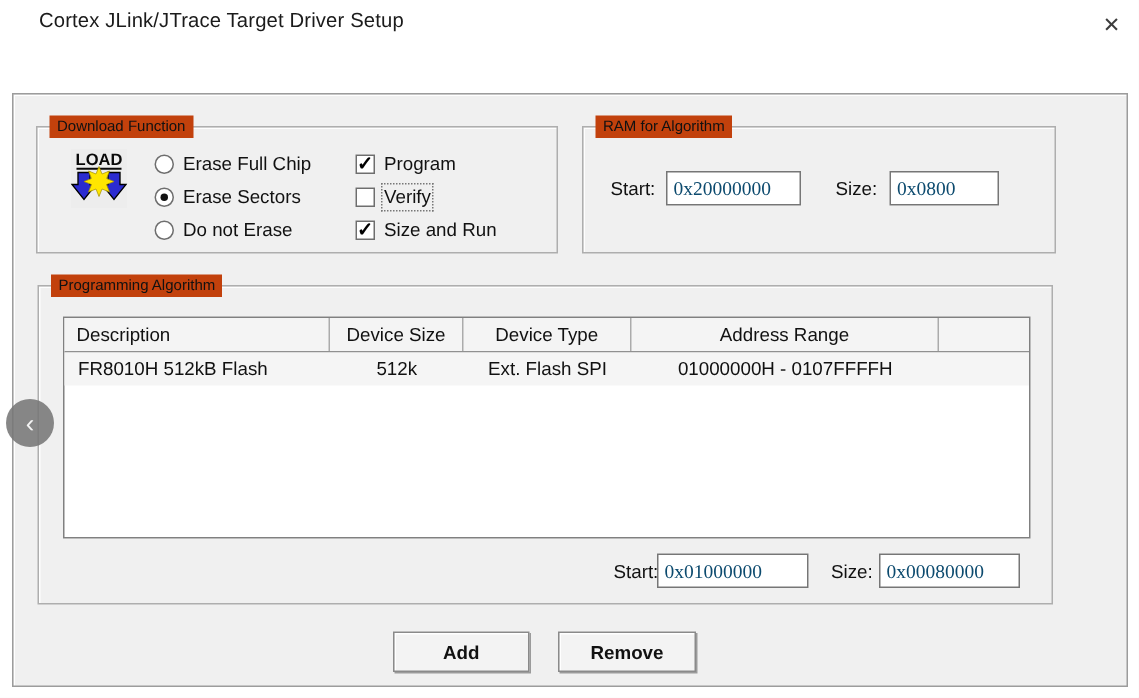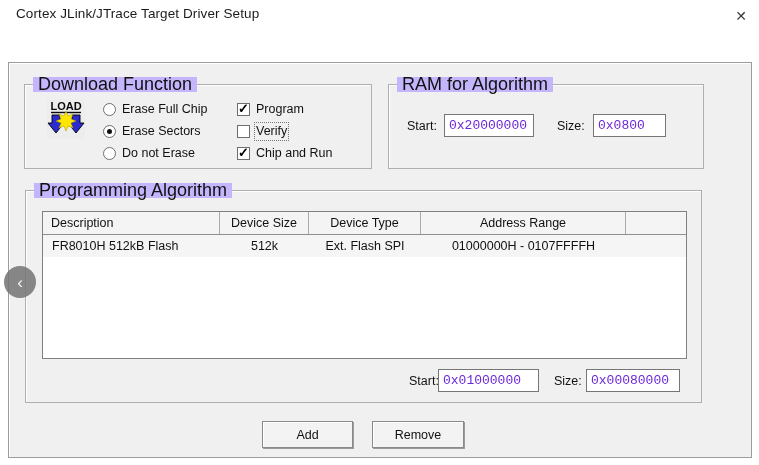--- a/index.html
+++ b/index.html
@@ -2,38 +2,38 @@
 <html><head>
 <meta charset="utf-8">
 <style>
   * { margin:0; padding:0; box-sizing:border-box; }
   html,body { background:#fff; }
   body { font-family:"Liberation Sans", sans-serif; color:#1c1c1c; }
   .dialog { position:relative; width:759px; height:465px; background:#ffffff; overflow:hidden; }
 
   
   .titlebar { position:absolute; left:0; top:0; width:759px; height:30px; background:#ffffff; }
-  .title { position:absolute; left:16px; top:6px; font-size:13.5px; color:#1b1b1b; letter-spacing:.1px; }
+  .title { position:absolute; left:26px; top:6px; font-size:13.5px; color:#1b1b1b; letter-spacing:.1px; }
   .close-btn { position:absolute; left:727px; top:3px; width:28px; height:25px; display:flex; align-items:center; justify-content:center; font-size:14px; color:#3c3c3c; cursor:default; }
 
   
   .tabstrip { position:absolute; left:0; top:30px; width:759px; height:32px; background:#fff; }
   .tab { position:absolute; top:44px; height:18px; line-height:18px; font-size:12.5px; color:#111; padding:0 8px; }
   .tab-debug { left:10px; }
   .tab-sep1 { position:absolute; left:66px; top:43px; width:2px; height:21px; background:#4e4e4e; }
   .tab-trace { left:68px; }
   .tab-active { position:absolute; left:114px; top:39px; height:23px; line-height:23px; padding:0 12px; font-size:12.5px; background:#f4f4f4; border-left:1px solid #c9c9c9; border-top:1px solid #dadada; color:#000; }
   .tab-sep2 { position:absolute; left:228px; top:38px; width:2px; height:26px; background:#4e4e4e; }
 
   
   .panel { position:absolute; left:8px; top:62px; width:744px; height:396px; background:#f0f0f0; border:1px solid #9c9c9c; box-shadow: inset 1px 1px 0 #ffffff; }
 
   
   .group { position:absolute; border:1px solid #aeaeae; box-shadow:1px 1px 0 rgba(255,255,255,.9) inset; }
-  .group-title { position:absolute; top:-8px; left:8px; background:#c4b5fd; padding:0 5px; font-size:18px; color:#111; line-height:15px; }
+  .group-title { position:absolute; top:-8px; left:8px; background:#c2410c; padding:0 5px; font-size:10px; color:#111; line-height:15px; }
   .g-download { left:24px; top:84px; width:348px; height:85px; }
   .g-ram      { left:388px; top:84px; width:316px; height:85px; }
   .g-prog     { left:25px; top:190px; width:677px; height:213px; }
 
   
   .load-icon { position:absolute; left:22px; top:14px; width:38px; height:40px; }
 
   
   .opt { position:absolute; display:flex; align-items:center; gap:6px; height:16px; cursor:default; }
   .opt .lbl { font-size:12.5px; color:#111; white-space:nowrap; line-height:15px; }
@@ -41,35 +41,35 @@
   .radio.sel::after { content:""; position:absolute; left:3px; top:3px; width:5px; height:5px; border-radius:50%; background:#111; }
   .cbox { width:13px; height:13px; background:#fff; border:1px solid #6e6e6e; position:relative; flex:0 0 auto; }
   .cbox.on::after { content:"✓"; position:absolute; left:0px; top:-3px; font-size:13px; font-weight:bold; color:#000; }
   .focus-rect { outline:1px dotted #777; outline-offset:1px; }
 
   .r0 { left:78px; top:16px; } .r1 { left:78px; top:38px; } .r2 { left:78px; top:60px; }
   .c0 { left:212px; top:16px; } .c1 { left:212px; top:38px; } .c2 { left:212px; top:60px; }
 
   
   .fld-label { position:absolute; font-size:12.5px; color:#111; }
-  input.fld { position:absolute; height:23px; border:1px solid #767676; background:#fff; font-family:Liberation Mono, monospace; font-size:13px; color:#6d28d9; padding:0 4px; }
+  input.fld { position:absolute; height:23px; border:1px solid #767676; background:#fff; font-family:Liberation Serif, serif; font-size:13px; color:#0c4a6e; padding:0 4px; }
 
   
   .table { position:absolute; left:16px; top:20px; width:645px; height:148px; background:#ffffff; border:1px solid #808080; }
   .thead { display:flex; height:23px; background:#f4f4f4; border-bottom:1px solid #909090; }
   .th { font-size:12.5px; color:#111; display:flex; align-items:center; justify-content:center; border-right:1px solid #ababab; height:100%; }
   .th.first { justify-content:flex-start; padding-left:8px; }
   .th:last-child { border-right:none; }
   .w-desc { width:177px;text-align:center; } .w-size { width:89px; } .w-type { width:112px; } .w-addr { width:205px; } .w-extra { flex:1; }
   .trow { display:flex; height:22px; background:#f5f5f5; align-items:center; }
   .td { font-size:12.5px; color:#111; display:flex; align-items:center; justify-content:center; height:100%; white-space:nowrap; overflow:hidden; }
   .td.first { justify-content:flex-start; padding-left:9px; }
 
   
-  .btn { position:absolute; height:27px; background:#f3f3f3; border:1px solid #8a8a8a; box-shadow:1px 1px 0 #9b9b9b, inset 1px 1px 0 #ffffff; font-size:12.5px; color:#111; display:flex; align-items:center; justify-content:center; cursor:default; }
+  .btn { position:absolute; height:27px; background:#f3f3f3; border:1px solid #8a8a8a; box-shadow:1px 1px 0 #9b9b9b, inset 1px 1px 0 #ffffff; font-size:12.5px; color:#111; display:flex; align-items:center; justify-content:center; cursor:default;font-weight:bold; }
   .btn-add { left:262px; top:421px; width:91px; }
   .btn-remove { left:372px; top:421px; width:92px; }
 
   
   .back-circle { position:absolute; left:4px; top:266px; width:32px; height:32px; border-radius:50%; background:rgba(118,118,118,.88); color:#f4f4f4; display:flex; align-items:center; justify-content:center; font-size:17px; line-height:1; }
 </style>
 </head>
 <body>
 
 <div class="dialog">
@@ -117,21 +117,21 @@
     <div class="opt c0">
       <span class="cbox on"></span>
       <span class="lbl">Program</span>
     </div>
     <div class="opt c1">
       <span class="cbox"></span>
       <span class="lbl focus-rect">Verify</span>
     </div>
     <div class="opt c2">
       <span class="cbox on"></span>
-      <span class="lbl">Chip and Run</span>
+      <span class="lbl">Size and Run</span>
     </div>
   </div>
 
   <div class="group g-ram">
     <span class="group-title">RAM for Algorithm</span>
     <span class="fld-label" style="left:18px; top:34px;">Start:</span>
     <input class="fld" style="left: 55px; top: 29px; width: 90px;" value="0x20000000">
     <span class="fld-label" style="left:168px; top:34px;">Size:</span>
     <input class="fld" style="left: 204px; top: 29px; width: 73px;" value="0x0800">
   </div>

